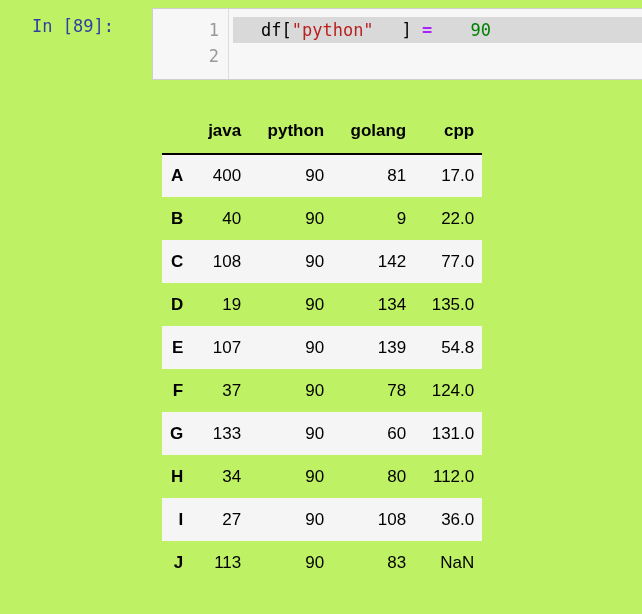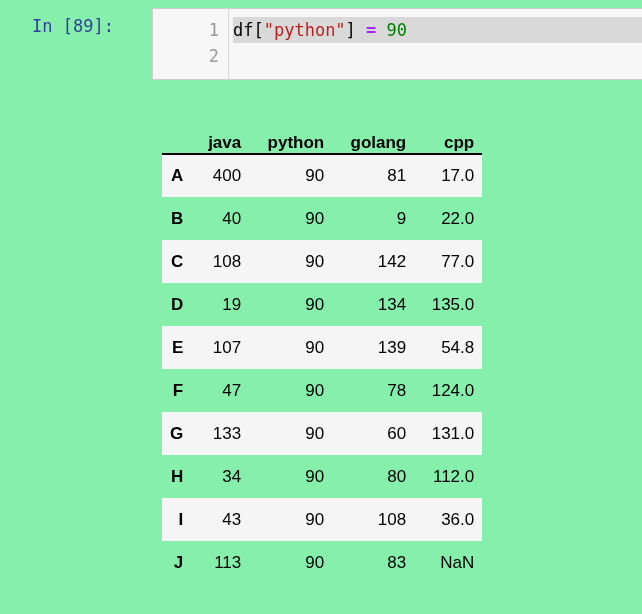--- a/index.html
+++ b/index.html
@@ -1,18 +1,18 @@
 <!DOCTYPE html>
 <html><head>
 <meta charset="utf-8">
 <style>
   html,body { margin:0; padding:0; background:#ffffff; }
   #page {
     position:relative; width:642px; height:614px; overflow:hidden;
-    background:#86efac; font-family:"Liberation Sans", sans-serif;
+    background:#bef264; font-family:"Liberation Sans", sans-serif;
   }
 
   
   .prompt {
     position:absolute;
     font-family:"DejaVu Sans Mono", monospace;
     font-size:17px; line-height:20px; white-space:pre;
   }
   #in-prompt  { left:32px; top:16px; color:#303F9F; }
   #out-prompt { left:32px; top:93px; color:#D84315; }
@@ -31,30 +31,30 @@
     border-right:1px solid #DDDDDD; padding-top:8px;
   }
   .line-number { text-align:right; padding-right:9px; color:#999999; }
   #code-area { flex:1 1 auto; padding:8px 0 0 4px; overflow:hidden; }
   .code-line { display:flex; white-space:pre; color:#000000; }
   .sel { background:#D9D9D9; }
   .sel-grow { flex:1 1 auto; }
   .tok-string   { color:#BA2121; }
   .tok-operator { color:#AA22FF; font-weight:bold; }
   .tok-number   { color:#008000; }
-  .tok-plain    { color:#000000; }
+  .tok-plain    { color:#000000;margin-left:28px; }
 
   
   #df-wrap { position:absolute; left:162px; top:112px; }
   table { border-collapse:collapse; border-spacing:0; font-size:17px; color:#000; }
   th, td {
     border:none; text-align:right; padding:0 8px;
     box-sizing:border-box; white-space:nowrap; line-height:20px;
   }
-  thead th { font-weight:bold; height:42px; vertical-align:bottom; padding-bottom:0; }
+  thead th { font-weight:bold; height:42px; vertical-align:bottom; padding-bottom:12px; }
   thead tr { border-bottom:2px solid #000000; }
   tbody tr { height:43px; }
   tbody tr:nth-child(odd) { background:#F5F5F5; }
   tbody th { font-weight:bold; }
   .c-idx    { width:28px; }
   .c-java   { width:58px; }
   .c-python { width:83px; }
   .c-golang { width:82px; }
   .c-cpp    { width:68px; }
 </style>
@@ -118,42 +118,42 @@
           </tr>
           <tr>
             <th class="c-idx">E</th>
             <td class="c-java">107</td>
             <td class="c-python">90</td>
             <td class="c-golang">139</td>
             <td class="c-cpp">54.8</td>
           </tr>
           <tr>
             <th class="c-idx">F</th>
-            <td class="c-java">47</td>
+            <td class="c-java">37</td>
             <td class="c-python">90</td>
             <td class="c-golang">78</td>
             <td class="c-cpp">124.0</td>
           </tr>
           <tr>
             <th class="c-idx">G</th>
             <td class="c-java">133</td>
             <td class="c-python">90</td>
             <td class="c-golang">60</td>
             <td class="c-cpp">131.0</td>
           </tr>
           <tr>
             <th class="c-idx">H</th>
             <td class="c-java">34</td>
             <td class="c-python">90</td>
             <td class="c-golang">80</td>
             <td class="c-cpp">112.0</td>
           </tr>
           <tr>
             <th class="c-idx">I</th>
-            <td class="c-java">43</td>
+            <td class="c-java">27</td>
             <td class="c-python">90</td>
             <td class="c-golang">108</td>
             <td class="c-cpp">36.0</td>
           </tr>
           <tr>
             <th class="c-idx">J</th>
             <td class="c-java">113</td>
             <td class="c-python">90</td>
             <td class="c-golang">83</td>
             <td class="c-cpp">NaN</td>

